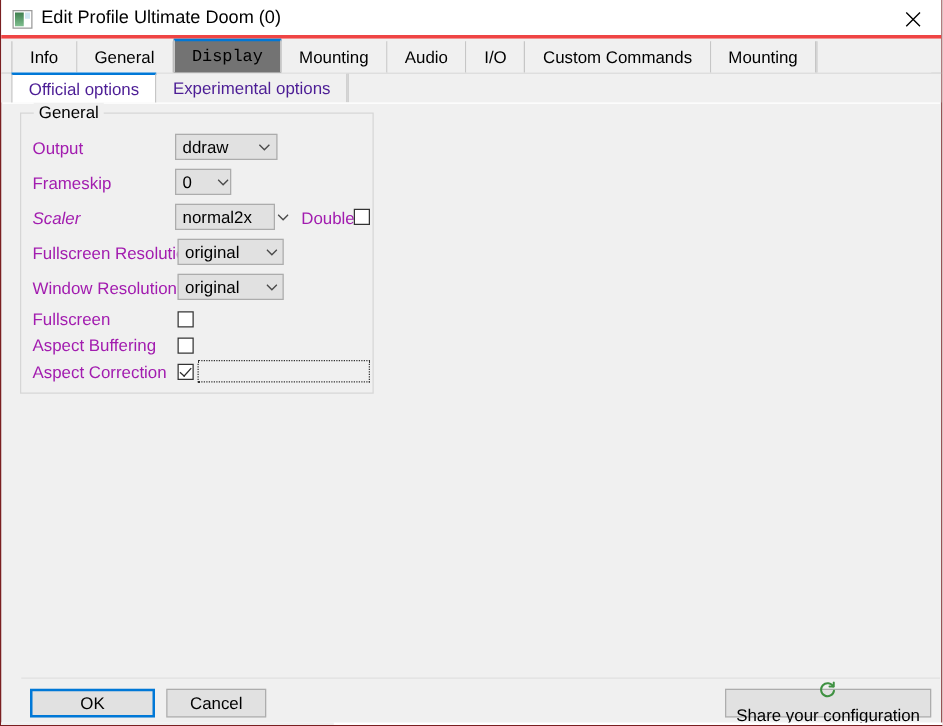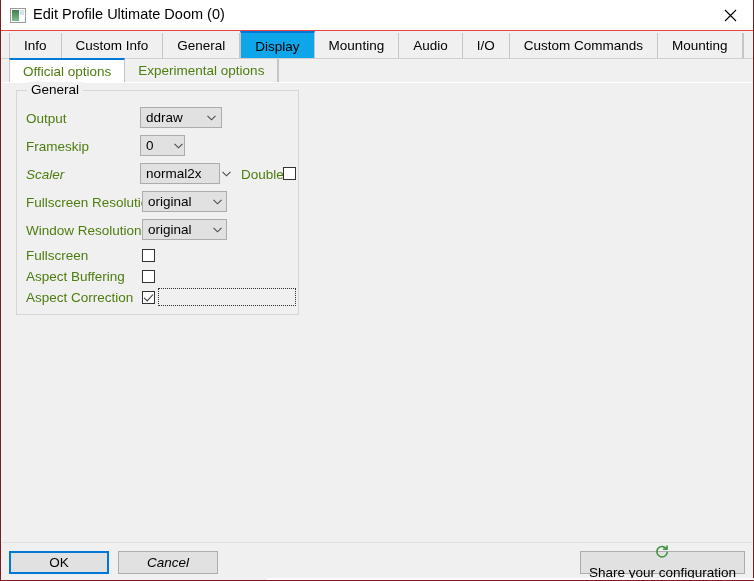--- a/index.html
+++ b/index.html
@@ -21,21 +21,21 @@
     border-bottom: 1px solid #7a1f21;
     border-top: none;
   }
 
   
   #titlebar {
     position: absolute;
     top: 0; left: 0; right: 0;
     height: 31px;
     background: #ffffff;
-    border-bottom: 1px solid #ef4444;
+    border-bottom: 3px solid #ef4444;
   }
   #app-icon {
     position: absolute;
     left: 9px; top: 8px;
     width: 16px; height: 15px;
     background: #ffffff;
     border: 1px solid #9a9a9a;
   }
   #app-icon .sq1 {
     position: absolute; left: 1px; top: 1px;
@@ -86,27 +86,28 @@
     padding: 0 14px;
     font-size: 13.5px;
     color: #000000;
     background: #f0f0f0;
     border-right: 1px solid #c6c6c6;
     white-space: nowrap;
     cursor: default;
   }
   .tab:first-child { border-left: 1px solid #c6c6c6; }
   .tab.selected {
-    background: #0ea5e9;
+    background: #737373;
     border-top: 2px solid #0078d7;
     border-left: 1px solid #c6c6c6;
     border-right: 1px solid #c6c6c6;
     margin-top: -2px;
     padding-top: 2px;
     z-index: 3;
+    font-family: Liberation Mono, monospace;
   }
   .tab-filler {
     flex: 1;
     border-left: 1px solid #c6c6c6;
     background: #f0f0f0;
   }
 
   
   #subtabstrip {
     position: absolute;
@@ -120,21 +121,21 @@
     display: flex;
     align-items: stretch;
   }
   .subtab {
     position: relative;
     display: flex;
     align-items: center;
     justify-content: center;
     padding: 0 13px;
     font-size: 13.5px;
-    color: #4d7c0f;
+    color: #4c1d95;
     background: #f0f0f0;
     border-right: 1px solid #c6c6c6;
     white-space: nowrap;
     cursor: default;
   }
   .subtab.selected {
     background: #ffffff;
     border-top: 2px solid #0078d7;
     border-left: 1px solid #c6c6c6;
     border-right: 1px solid #c6c6c6;
@@ -167,21 +168,21 @@
     left: 10px; top: -9px;
     background: #f0f0f0;
     padding: 0 4px;
     font-size: 13.5px;
     color: #000000;
   }
 
   .field-label {
     position: absolute;
     font-size: 13.5px;
-    color: #4d7c0f;
+    color: #a21caf;
     white-space: nowrap;
   }
 
   
   .combo {
     position: absolute;
     height: 21px;
     background: #e1e1e1;
     border: 1px solid #acacac;
     display: flex;
@@ -224,21 +225,21 @@
   }
 
   .focus-rect {
     position: absolute;
     border: 1px dotted #333333;
   }
 
   
   #bottombar {
     position: absolute;
-    left: 1px; right: 1px; bottom: 1px;
+    left: 16px; right: 1px; bottom: 1px;
     height: 37px;
     background: #f0f0f0;
     border-top: 1px solid #dfdfdf;
   }
   .dlg-button {
     position: absolute;
     background: #e1e1e1;
     border: 1px solid #adadad;
     font-size: 13.5px;
     color: #000000;
@@ -285,23 +286,20 @@
       <svg width="13" height="13" viewBox="0 0 13 13">
         <path d="M1 1 L12 12 M12 1 L1 12" stroke="#000" stroke-width="1.1" fill="none"></path>
       </svg>
     </div>
   </div>
 
   <div id="tabstrip">
     <div class="tabs-inner">
       <div class="tab">
         <span>Info</span>
-      </div>
-      <div class="tab">
-        <span>Custom Info</span>
       </div>
       <div class="tab">
         <span>General</span>
       </div>
       <div class="tab selected">
         <span>Display</span>
       </div>
       <div class="tab">
         <span>Mounting</span>
       </div>
@@ -400,21 +398,21 @@
     <div class="field-label" style="left:24px; top:207px;">Aspect Correction</div>
     <div class="checkbox checked" style="left:140px; top:208px;"></div>
     <div class="focus-rect" style="left:156px; top:205px; width:138px; height:18px;"></div>
 
   </div>
 
   <div id="bottombar">
     <div class="dlg-button default" style="left:7px; top:8px; width:100px; height:23px;">
       <span>OK</span>
     </div>
-    <div class="dlg-button" style="left:116px; top:8px; width:100px; height:23px;font-style:italic;">
+    <div class="dlg-button" style="left:116px; top:8px; width:80px; height:23px;">
       <span>Cancel</span>
     </div>
     <div class="dlg-button" id="share-button" style="right:7px; top:8px; height:23px;flex-direction:column;">
       <svg id="share-icon" width="14" height="14" viewBox="0 0 14 14">
         <path d="M11.6 4.2 A5.2 5.2 0 1 0 12.2 7.6" stroke="#3f9142" stroke-width="1.6" fill="none" stroke-linecap="round"></path>
         <path d="M8.6 4.2 L12.0 4.2 L12.0 1.0" stroke="#3f9142" stroke-width="1.6" fill="none" stroke-linecap="round" stroke-linejoin="round"></path>
       </svg>
       <span>Share your configuration</span>
     </div>
   </div>

